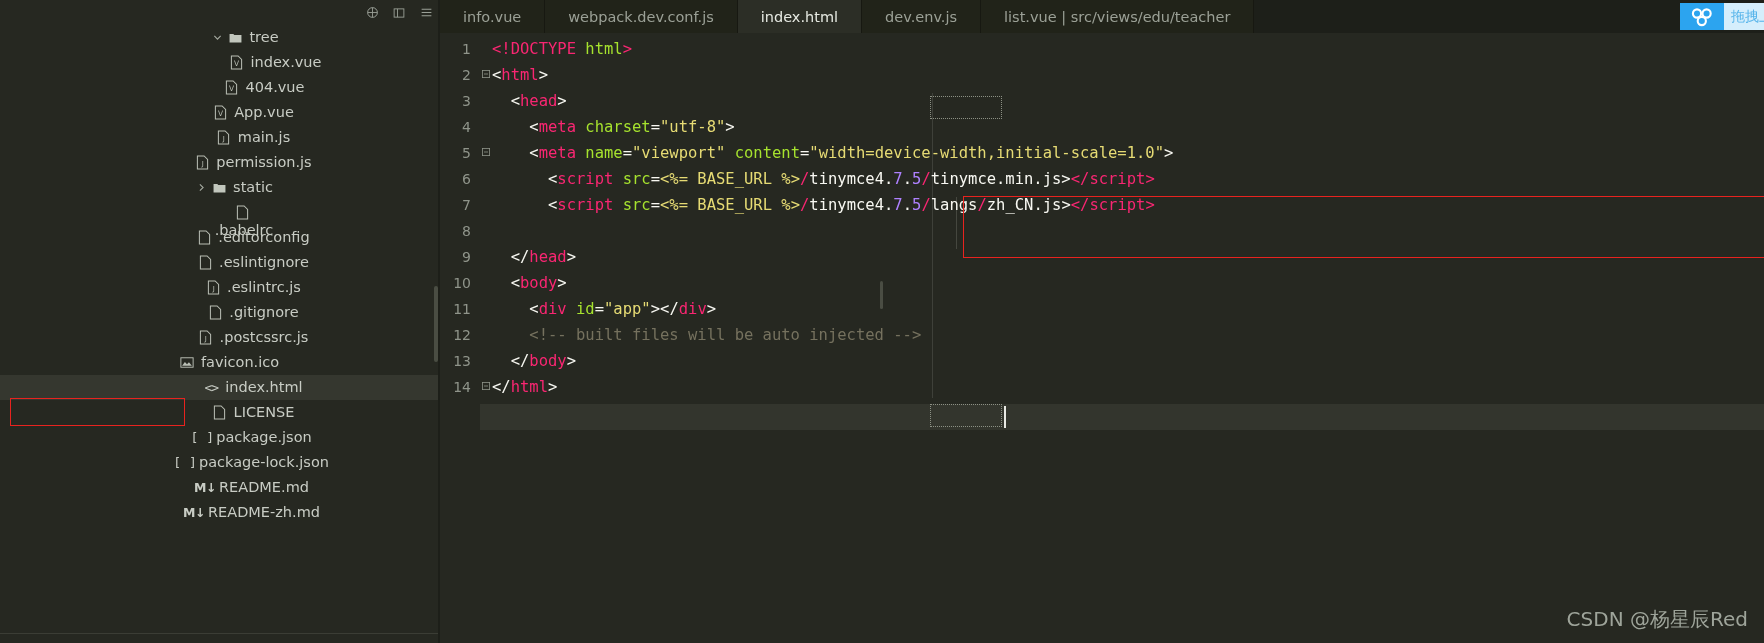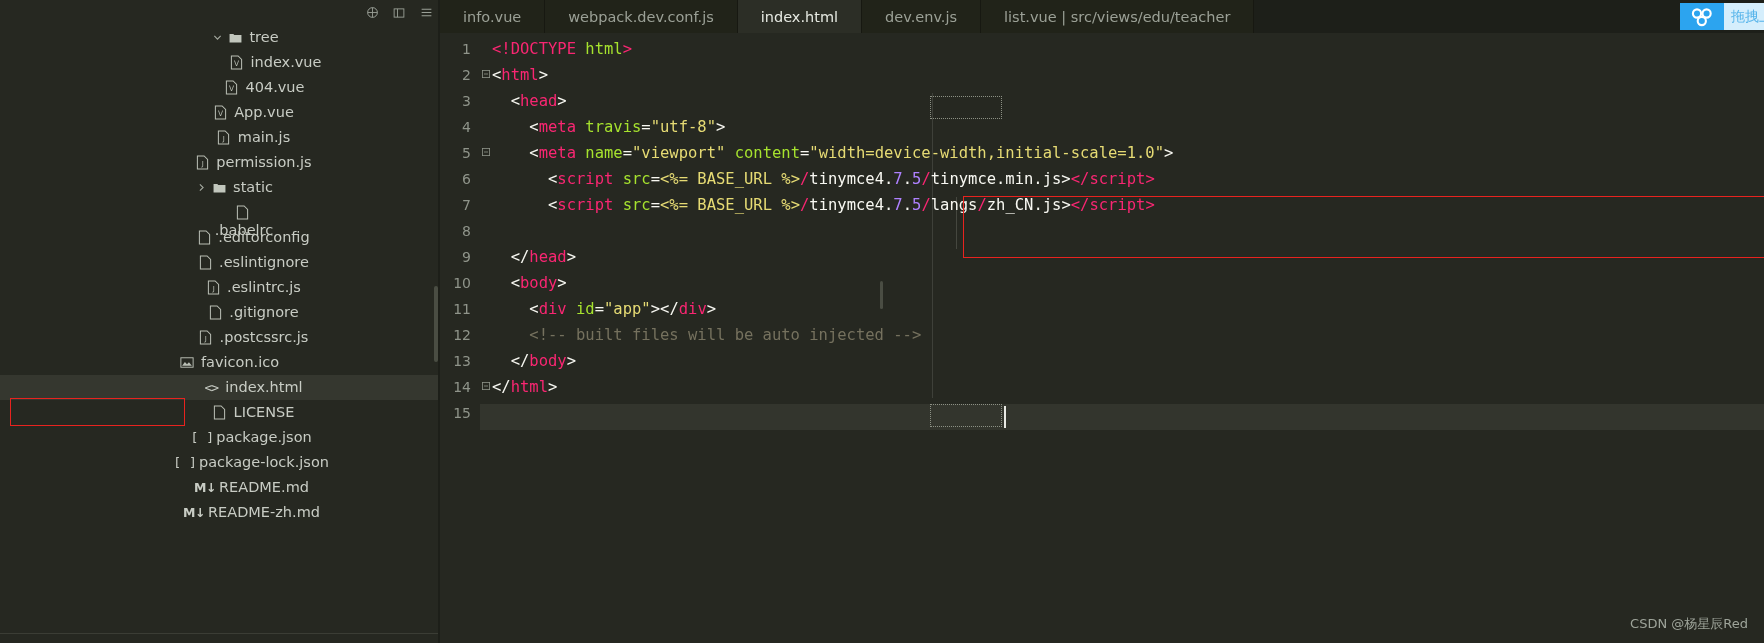--- a/index.html
+++ b/index.html
@@ -292,21 +292,21 @@
     background: #4a4d43;
     border-radius: 2px;
     z-index: 30;
   }
 
   #watermark {
     position: absolute;
     right: 16px;
     bottom: 10px;
     color: #9ea49a;
-    font-size: 13px;
+    font-size: 20px;
     font-family: "DejaVu Sans", sans-serif;
     z-index: 50;
     user-select: none;
   }
 
   #bottom-bar {
     position: absolute;
     left: 0; right: 0; bottom: 0;
     height: 9px;
     background: #262821;
@@ -574,38 +574,37 @@
       <div id="indent-guide"></div>
       <div id="indent-guide2"></div>
 
       <div id="lines-host" style="position:relative;z-index:10;padding-top:3px;">
           <div class="code-line"><span class="lnum">1</span><span class="fold"></span><span class="ctext"><span class="t-tag">&lt;!DOCTYPE</span><span class="t-plain"> </span><span class="t-attr">html</span><span class="t-tag">&gt;</span></span></div>
           <div class="code-line"><span class="lnum">2</span><span class="fold"><svg width="8" height="8" viewBox="0 0 10 10">
                 <rect x="0.5" y="0.5" width="9" height="9" fill="none" stroke="#8f948a" stroke-width="1"></rect>
                 <path d="M2.5 5 H7.5" stroke="#8f948a" stroke-width="1"></path>
               </svg></span><span class="ctext"><span class="t-punct">&lt;</span><span class="t-tag">html</span><span class="t-punct">&gt;</span></span></div>
           <div class="code-line"><span class="lnum">3</span><span class="fold"></span><span class="ctext"><span class="t-punct">  &lt;</span><span class="t-tag">head</span><span class="t-punct">&gt;</span></span></div>
-          <div class="code-line"><span class="lnum">4</span><span class="fold"></span><span class="ctext"><span class="t-punct">    &lt;</span><span class="t-tag">meta</span><span class="t-plain"> </span><span class="t-attr">travis</span><span class="t-plain">=</span><span class="t-str">"utf-8"</span><span class="t-punct">&gt;</span></span></div>
+          <div class="code-line"><span class="lnum">4</span><span class="fold"></span><span class="ctext"><span class="t-punct">    &lt;</span><span class="t-tag">meta</span><span class="t-plain"> </span><span class="t-attr">charset</span><span class="t-plain">=</span><span class="t-str">"utf-8"</span><span class="t-punct">&gt;</span></span></div>
           <div class="code-line"><span class="lnum">5</span><span class="fold"><svg width="8" height="8" viewBox="0 0 10 10">
                 <rect x="0.5" y="0.5" width="9" height="9" fill="none" stroke="#8f948a" stroke-width="1"></rect>
                 <path d="M2.5 5 H7.5" stroke="#8f948a" stroke-width="1"></path>
               </svg></span><span class="ctext"><span class="t-punct">    &lt;</span><span class="t-tag">meta</span><span class="t-plain"> </span><span class="t-attr">name</span><span class="t-plain">=</span><span class="t-str">"viewport"</span><span class="t-plain"> </span><span class="t-attr">content</span><span class="t-plain">=</span><span class="t-str">"width=device-width,initial-scale=1.0"</span><span class="t-punct">&gt;</span></span></div>
           <div class="code-line"><span class="lnum">6</span><span class="fold"></span><span class="ctext"><span class="t-punct">      &lt;</span><span class="t-tag">script</span><span class="t-plain"> </span><span class="t-attr">src</span><span class="t-plain">=</span><span class="t-str">&lt;%= BASE_URL %&gt;</span><span class="t-tag">/</span><span class="t-plain">tinymce4</span><span class="t-plain">.</span><span class="t-num">7</span><span class="t-plain">.</span><span class="t-num">5</span><span class="t-tag">/</span><span class="t-plain">tinymce.min.js&gt;</span><span class="t-tag">&lt;/</span><span class="t-tag">script</span><span class="t-tag">&gt;</span></span></div>
           <div class="code-line"><span class="lnum">7</span><span class="fold"></span><span class="ctext"><span class="t-punct">      &lt;</span><span class="t-tag">script</span><span class="t-plain"> </span><span class="t-attr">src</span><span class="t-plain">=</span><span class="t-str">&lt;%= BASE_URL %&gt;</span><span class="t-tag">/</span><span class="t-plain">tinymce4</span><span class="t-plain">.</span><span class="t-num">7</span><span class="t-plain">.</span><span class="t-num">5</span><span class="t-tag">/</span><span class="t-plain">langs</span><span class="t-tag">/</span><span class="t-plain">zh_CN.js&gt;</span><span class="t-tag">&lt;/</span><span class="t-tag">script</span><span class="t-tag">&gt;</span></span></div>
           <div class="code-line"><span class="lnum">8</span><span class="fold"></span></div>
           <div class="code-line"><span class="lnum">9</span><span class="fold"></span><span class="ctext"><span class="t-punct">  &lt;/</span><span class="t-tag">head</span><span class="t-punct">&gt;</span></span></div>
           <div class="code-line"><span class="lnum">10</span><span class="fold"></span><span class="ctext"><span class="t-punct">  &lt;</span><span class="t-tag">body</span><span class="t-punct">&gt;</span></span></div>
           <div class="code-line"><span class="lnum">11</span><span class="fold"></span><span class="ctext"><span class="t-punct">    &lt;</span><span class="t-tag">div</span><span class="t-plain"> </span><span class="t-attr">id</span><span class="t-plain">=</span><span class="t-str">"app"</span><span class="t-punct">&gt;</span><span class="t-punct">&lt;/</span><span class="t-tag">div</span><span class="t-punct">&gt;</span></span></div>
           <div class="code-line"><span class="lnum">12</span><span class="fold"></span><span class="ctext"><span class="t-cmt">    &lt;!-- built files will be auto injected --&gt;</span></span></div>
           <div class="code-line"><span class="lnum">13</span><span class="fold"></span><span class="ctext"><span class="t-punct">  &lt;/</span><span class="t-tag">body</span><span class="t-punct">&gt;</span></span></div>
           <div class="code-line"><span class="lnum">14</span><span class="fold"><svg width="8" height="8" viewBox="0 0 10 10">
                 <rect x="0.5" y="0.5" width="9" height="9" fill="none" stroke="#8f948a" stroke-width="1"></rect>
                 <path d="M2.5 5 H7.5" stroke="#8f948a" stroke-width="1"></path>
               </svg></span><span class="ctext"><span class="t-punct">&lt;/</span><span class="t-tag">html</span><span class="t-punct">&gt;</span></span></div>
-          <div class="code-line"><span class="lnum">15</span><span class="fold"></span><span class="ctext"></span></div>
         </div>
 
       <div class="brace-box" id="brace-box-top" style="left:490px;top:63px;width:72px;height:23px;"></div>
       <div class="brace-box" id="brace-box-bottom" style="left:490px;top:371px;width:72px;height:23px;"></div>
 
       <div id="script-outline"></div>
       <div id="cursor"></div>
     </div>
 
     <div id="editor-scroll-marker"></div>

